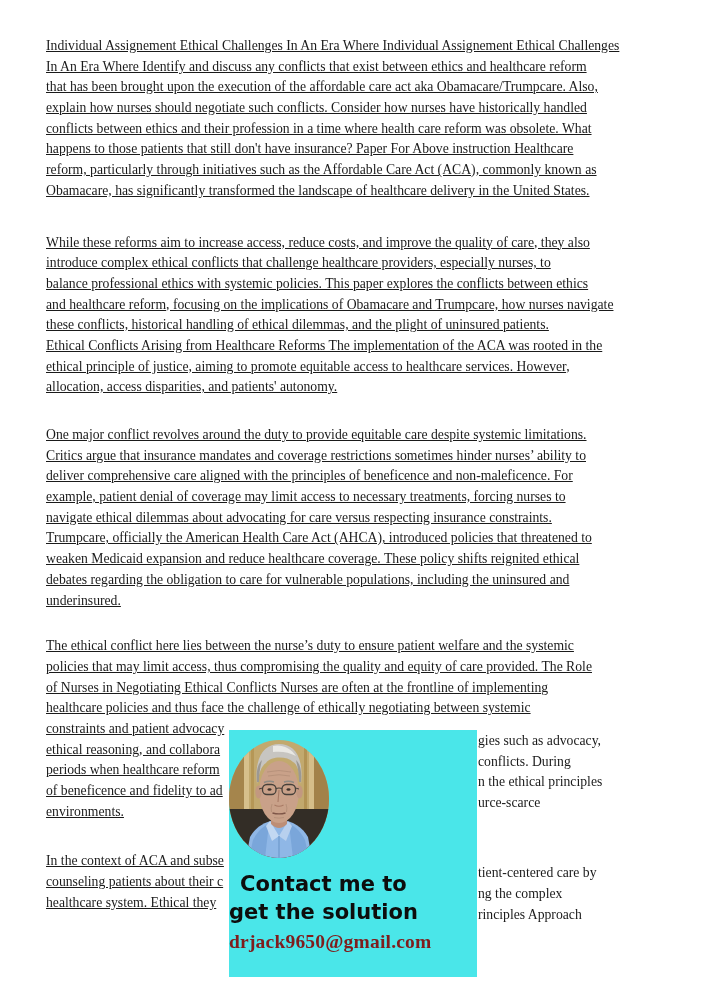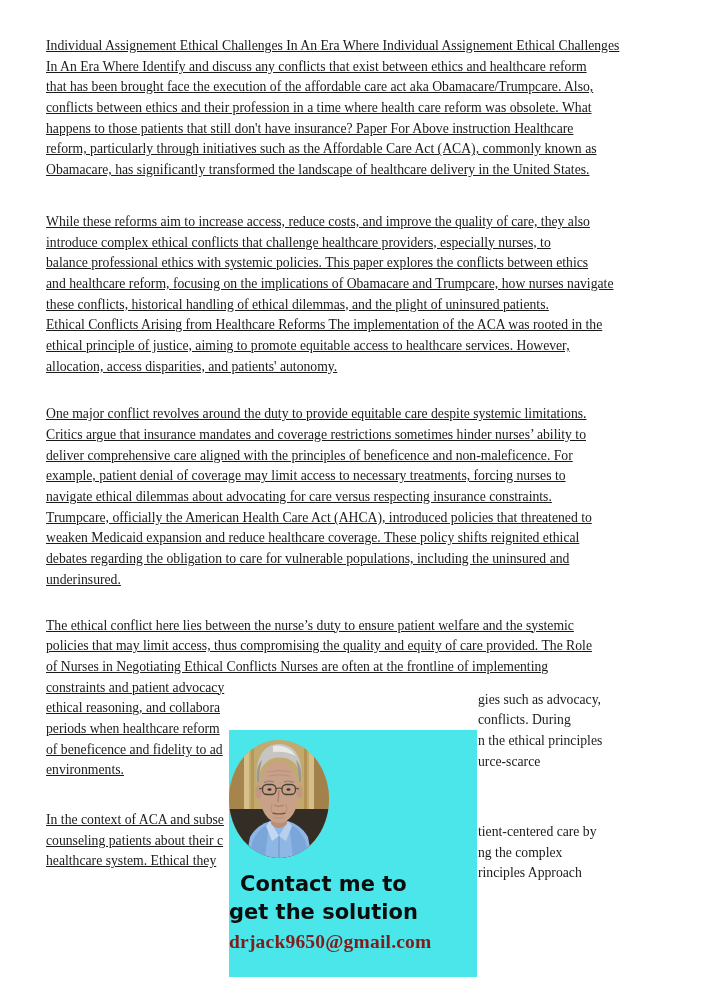--- a/index.html
+++ b/index.html
@@ -43,21 +43,22 @@
 </style>
 </head>
 <body>
 
 <div class="page">
 
   <div id="doc">
       <div class="para p1">
         <div class="line">Individual Assignement Ethical Challenges In An Era Where Individual Assignement Ethical Challenges</div>
         <div class="line">In An Era Where Identify and discuss any conflicts that exist between ethics and healthcare reform</div>
-        <div class="line">that has been brought face the execution of the affordable care act aka Obamacare/Trumpcare. Also,</div>
+        <div class="line">that has been brought upon the execution of the affordable care act aka Obamacare/Trumpcare. Also,</div>
+        <div class="line">explain how nurses should negotiate such conflicts. Consider how nurses have historically handled</div>
         <div class="line">conflicts between ethics and their profession in a time where health care reform was obsolete. What</div>
         <div class="line">happens to those patients that still don't have insurance? Paper For Above instruction Healthcare</div>
         <div class="line">reform, particularly through initiatives such as the Affordable Care Act (ACA), commonly known as</div>
         <div class="line">Obamacare, has significantly transformed the landscape of healthcare delivery in the United States.</div>
       </div>
       <div class="para p2">
         <div class="line">While these reforms aim to increase access, reduce costs, and improve the quality of care, they also</div>
         <div class="line">introduce complex ethical conflicts that challenge healthcare providers, especially nurses, to</div>
         <div class="line">balance professional ethics with systemic policies. This paper explores the conflicts between ethics</div>
         <div class="line">and healthcare reform, focusing on the implications of Obamacare and Trumpcare, how nurses navigate</div>
@@ -74,20 +75,21 @@
         <div class="line">navigate ethical dilemmas about advocating for care versus respecting insurance constraints.</div>
         <div class="line">Trumpcare, officially the American Health Care Act (AHCA), introduced policies that threatened to</div>
         <div class="line">weaken Medicaid expansion and reduce healthcare coverage. These policy shifts reignited ethical</div>
         <div class="line">debates regarding the obligation to care for vulnerable populations, including the uninsured and</div>
         <div class="line">underinsured.</div>
       </div>
       <div class="para p4">
         <div class="line">The ethical conflict here lies between the nurse’s duty to ensure patient welfare and the systemic</div>
         <div class="line">policies that may limit access, thus compromising the quality and equity of care provided. The Role</div>
         <div class="line">of Nurses in Negotiating Ethical Conflicts Nurses are often at the frontline of implementing</div>
+        <div class="line">healthcare policies and thus face the challenge of ethically negotiating between systemic</div>
         <div class="line"><span>constraints and patient advocacy</span><span class="rfrag">gies such as advocacy,</span></div>
         <div class="line"><span>ethical reasoning, and collabora</span><span class="rfrag">conflicts. During</span></div>
         <div class="line"><span>periods when healthcare reform</span><span class="rfrag">n the ethical principles</span></div>
         <div class="line"><span>of beneficence and fidelity to ad</span><span class="rfrag">urce-scarce</span></div>
         <div class="line">environments.</div>
       </div>
       <div class="para p5">
         <div class="line"><span>In the context of ACA and subse</span><span class="rfrag">tient-centered care by</span></div>
         <div class="line"><span>counseling patients about their c</span><span class="rfrag">ng the complex</span></div>
         <div class="line"><span>healthcare system. Ethical they</span><span class="rfrag">rinciples Approach</span></div>

